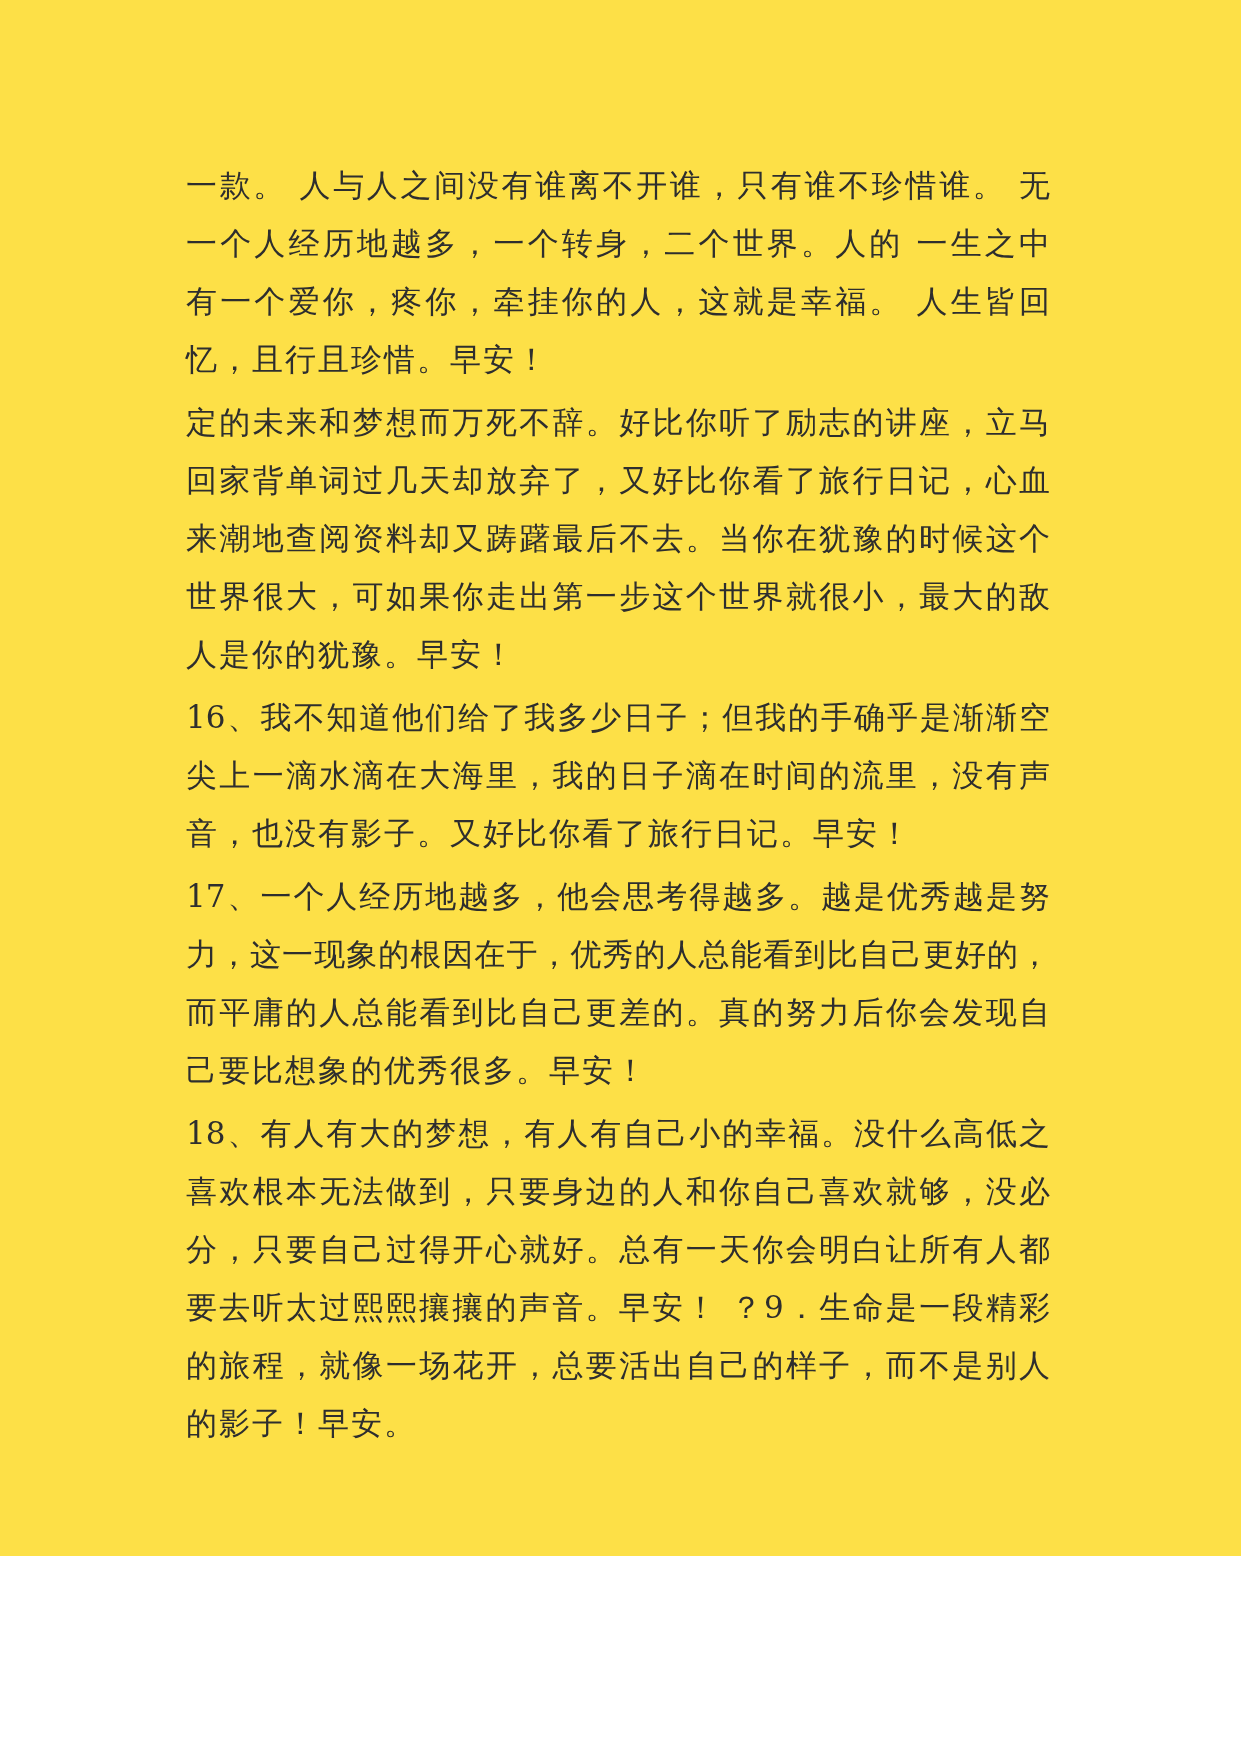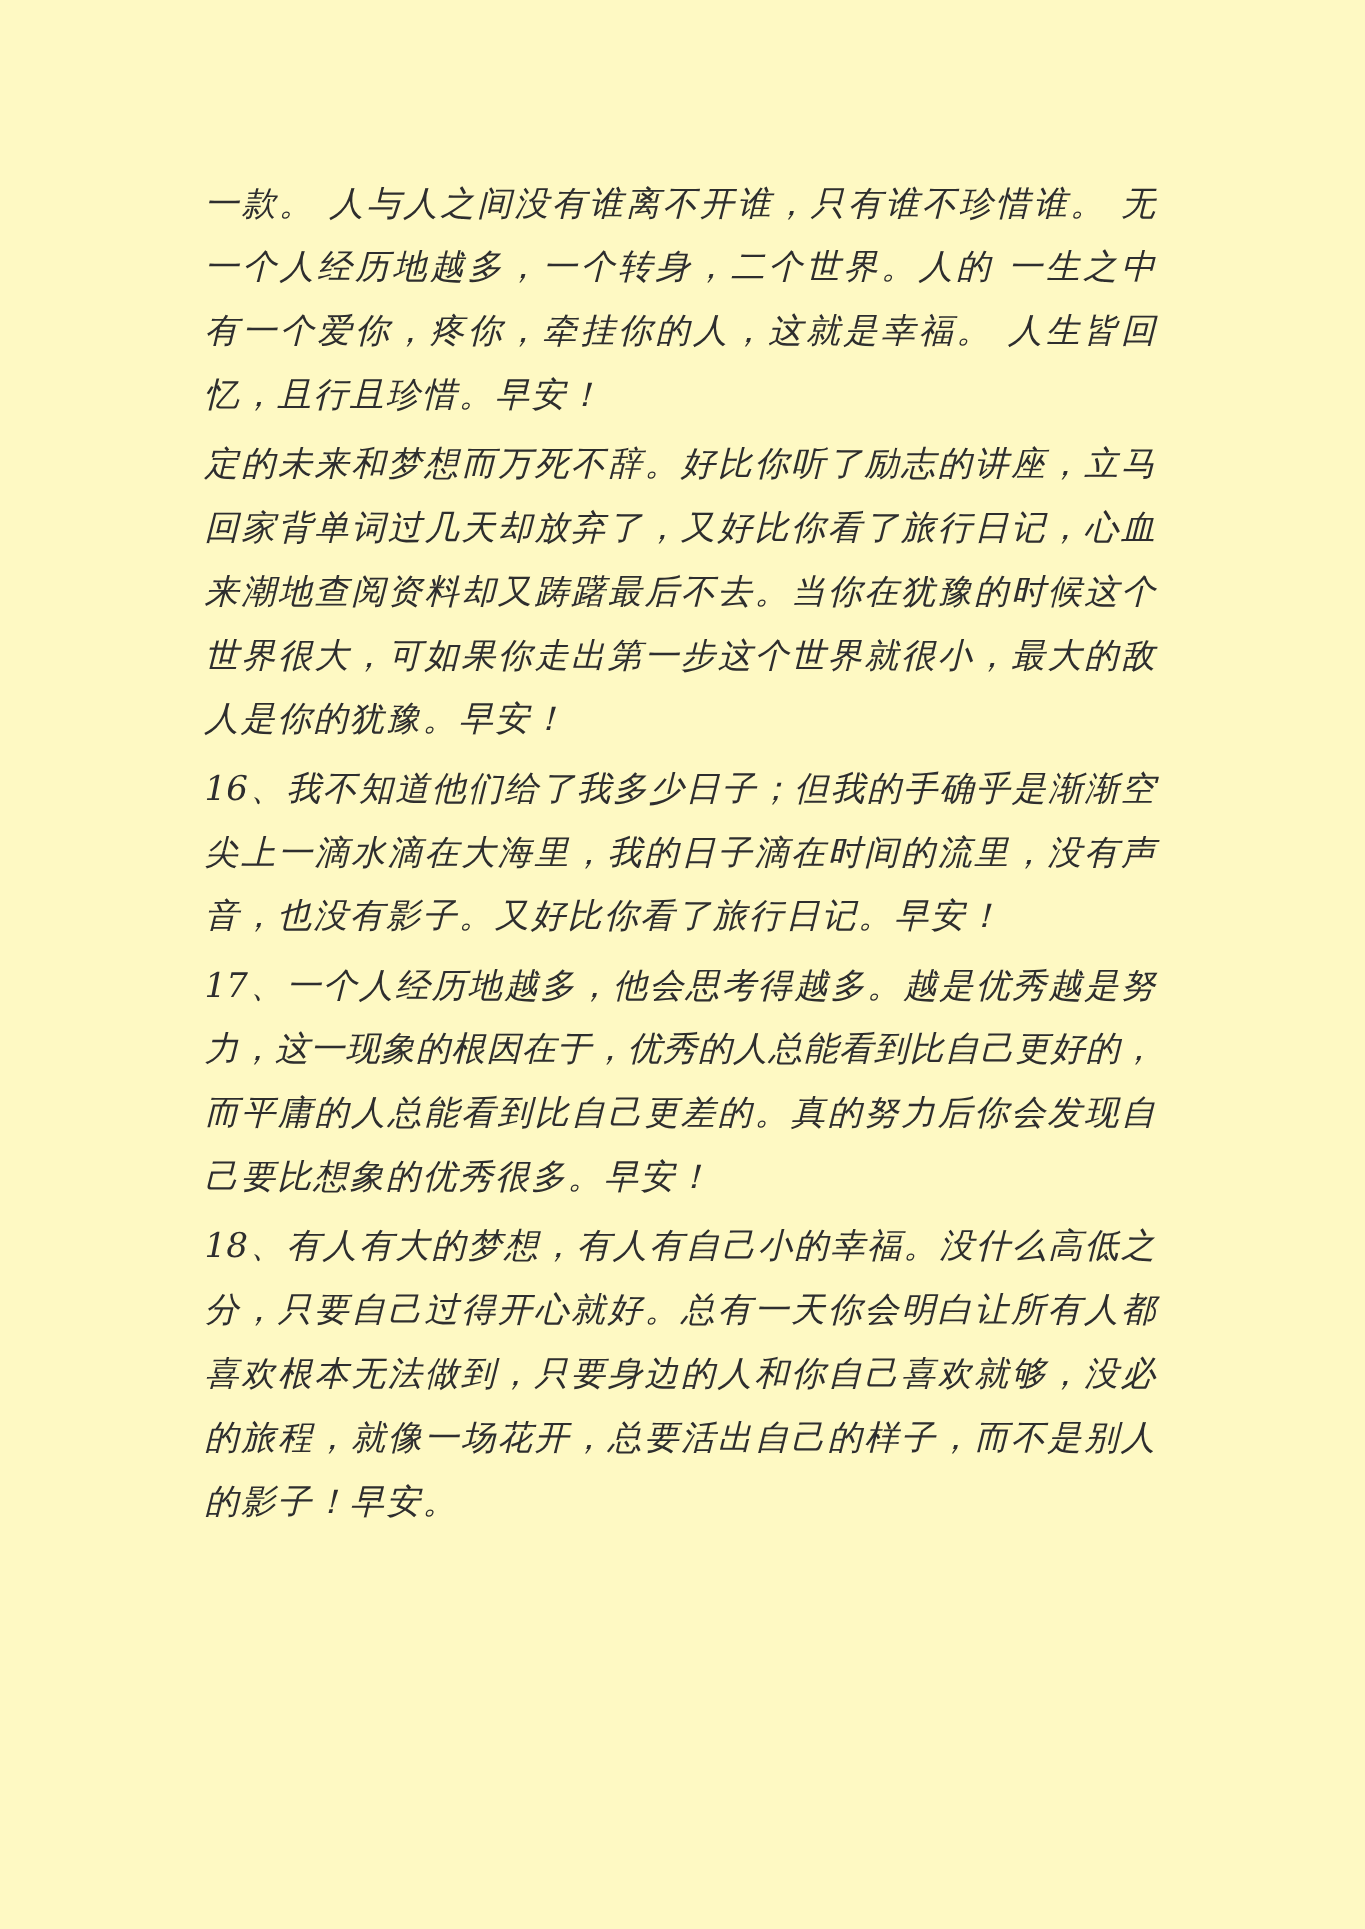--- a/index.html
+++ b/index.html
@@ -3,25 +3,24 @@
 <meta charset="utf-8">
 <style>
   html, body {
     margin: 0;
     padding: 0;
     background: #ffffff;
   }
   .page {
     position: relative;
     width: 1241px;
-    height: 1754px;
-    background: #fef9c3;
+    height: 1556px;
+    background: #fde047;
     overflow: hidden;
     font-family: "DejaVu Serif", "Liberation Serif", serif;
-    font-style: italic;
   }
   .text-block {
     position: absolute;
     left: 186px;
     top: 156px;
     width: 864px;
     color: #2e2e2e;
     font-size: 31px;
     line-height: 58px;
     font-weight: 400;
@@ -70,20 +69,21 @@
 
     <div class="para">
       <div class="line">17、一个人经历地越多，他会思考得越多。越是优秀越是努</div>
       <div class="line">力，这一现象的根因在于，优秀的人总能看到比自己更好的，</div>
       <div class="line">而平庸的人总能看到比自己更差的。真的努力后你会发现自</div>
       <div class="line last">己要比想象的优秀很多。早安！</div>
     </div>
 
     <div class="para">
       <div class="line">18、有人有大的梦想，有人有自己小的幸福。没什么高低之</div>
+      <div class="line">喜欢根本无法做到，只要身边的人和你自己喜欢就够，没必</div>
       <div class="line">分，只要自己过得开心就好。总有一天你会明白让所有人都</div>
-      <div class="line">喜欢根本无法做到，只要身边的人和你自己喜欢就够，没必</div>
+      <div class="line">要去听太过熙熙攘攘的声音。早安！ ？9．生命是一段精彩</div>
       <div class="line">的旅程，就像一场花开，总要活出自己的样子，而不是别人</div>
       <div class="line last">的影子！早安。</div>
     </div>
 
   </div>
 </div>
 
 </body></html>

